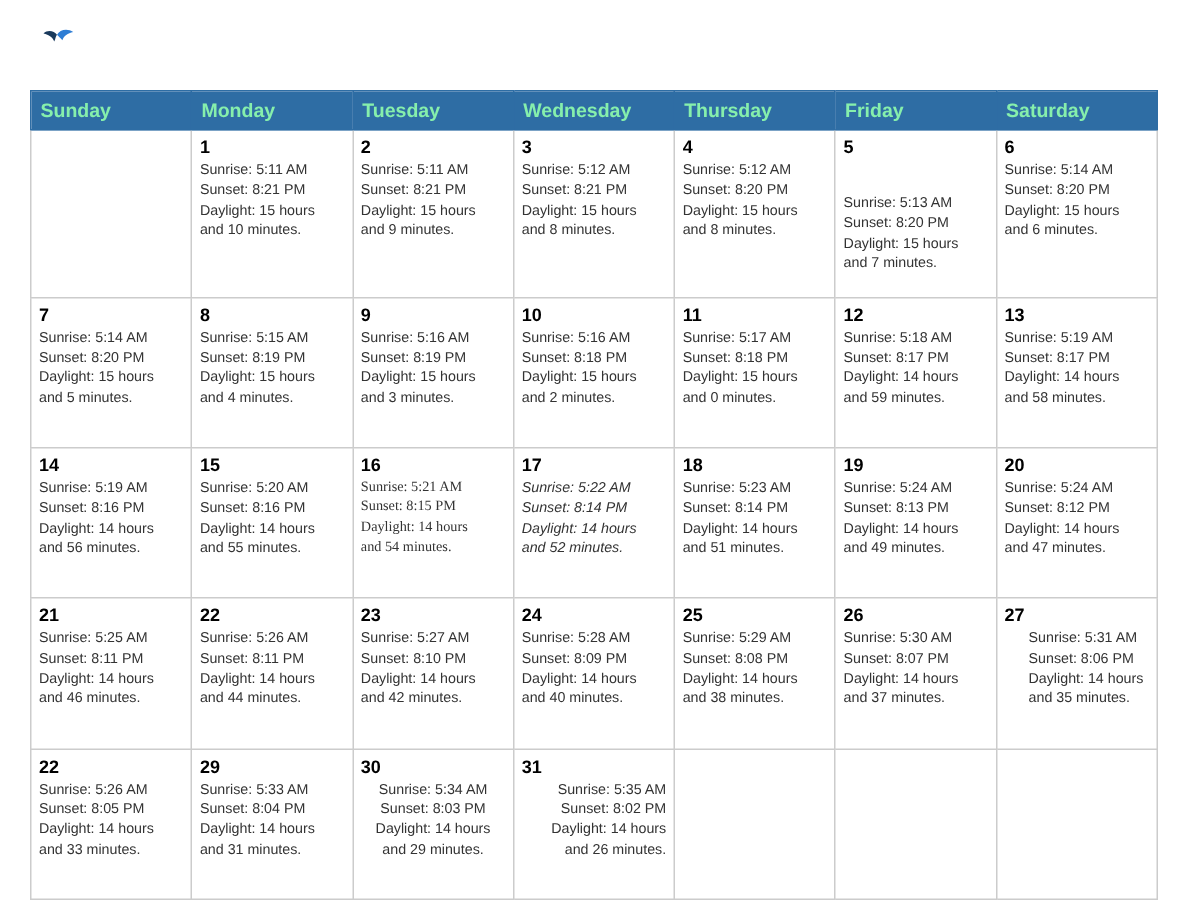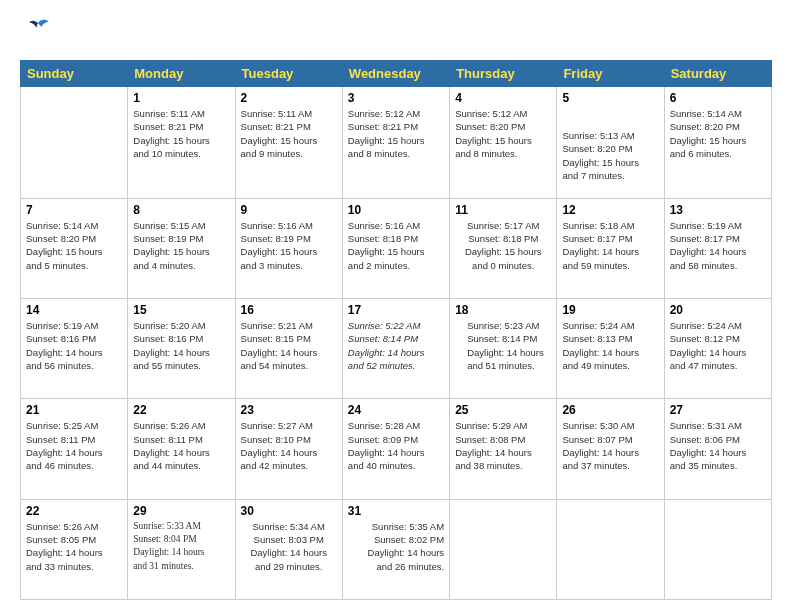--- a/index.html
+++ b/index.html
@@ -39,21 +39,21 @@
     }
     .calendar {
       flex: 1;
       border: 1px solid #ccc;
       border-collapse: collapse;
       width: 100%;
       table-layout: fixed;
     }
     .calendar th {
       background-color: #2e6da4;
-      color: #fde047;
+      color: #86efac;
       text-align: left;
       padding: 5px 6px;
       font-size: 13px;
       font-weight: bold;
       border: 1px solid #2e6da4;
     }
     .calendar td {
       border: 1px solid #ccc;
       vertical-align: top;
       padding: 4px 5px;
@@ -212,21 +212,21 @@
           </td>
           <td>
             <div class="day-num">10</div>
             <div class="day-info" style="white-space: pre-line;">Sunrise: 5:16 AM
 Sunset: 8:18 PM
 Daylight: 15 hours
 and 2 minutes.</div>
           </td>
           <td>
             <div class="day-num">11</div>
-            <div class="day-info" style="white-space: pre-line; text-align: center;">Sunrise: 5:17 AM
+            <div class="day-info" style="white-space: pre-line;">Sunrise: 5:17 AM
 Sunset: 8:18 PM
 Daylight: 15 hours
 and 0 minutes.</div>
           </td>
           <td>
             <div class="day-num">12</div>
             <div class="day-info" style="white-space: pre-line;">Sunrise: 5:18 AM
 Sunset: 8:17 PM
 Daylight: 14 hours
 and 59 minutes.</div>
@@ -249,35 +249,35 @@
           </td>
           <td>
             <div class="day-num">15</div>
             <div class="day-info" style="white-space: pre-line;">Sunrise: 5:20 AM
 Sunset: 8:16 PM
 Daylight: 14 hours
 and 55 minutes.</div>
           </td>
           <td>
             <div class="day-num">16</div>
-            <div class="day-info" style="white-space: pre-line;">Sunrise: 5:21 AM
+            <div class="day-info" style="white-space: pre-line; font-family: Liberation Serif, serif;">Sunrise: 5:21 AM
 Sunset: 8:15 PM
 Daylight: 14 hours
 and 54 minutes.</div>
           </td>
           <td>
             <div class="day-num">17</div>
             <div class="day-info" style="white-space: pre-line; font-style: italic;">Sunrise: 5:22 AM
 Sunset: 8:14 PM
 Daylight: 14 hours
 and 52 minutes.</div>
           </td>
           <td>
             <div class="day-num">18</div>
-            <div class="day-info" style="white-space: pre-line; margin-left: 12px;">Sunrise: 5:23 AM
+            <div class="day-info" style="white-space: pre-line;">Sunrise: 5:23 AM
 Sunset: 8:14 PM
 Daylight: 14 hours
 and 51 minutes.</div>
           </td>
           <td>
             <div class="day-num">19</div>
             <div class="day-info" style="white-space: pre-line;">Sunrise: 5:24 AM
 Sunset: 8:13 PM
 Daylight: 14 hours
 and 49 minutes.</div>
@@ -328,37 +328,37 @@
           </td>
           <td>
             <div class="day-num">26</div>
             <div class="day-info" style="white-space: pre-line;">Sunrise: 5:30 AM
 Sunset: 8:07 PM
 Daylight: 14 hours
 and 37 minutes.</div>
           </td>
           <td>
             <div class="day-num">27</div>
-            <div class="day-info" style="white-space: pre-line;">Sunrise: 5:31 AM
+            <div class="day-info" style="white-space: pre-line; margin-left: 16px;">Sunrise: 5:31 AM
 Sunset: 8:06 PM
 Daylight: 14 hours
 and 35 minutes.</div>
           </td>
         </tr>
         <tr class="week-row">
           <td>
             <div class="day-num">22</div>
             <div class="day-info" style="white-space: pre-line;">Sunrise: 5:26 AM
 Sunset: 8:05 PM
 Daylight: 14 hours
 and 33 minutes.</div>
           </td>
           <td>
             <div class="day-num">29</div>
-            <div class="day-info" style="white-space: pre-line; font-family: Liberation Serif, serif;">Sunrise: 5:33 AM
+            <div class="day-info" style="white-space: pre-line;">Sunrise: 5:33 AM
 Sunset: 8:04 PM
 Daylight: 14 hours
 and 31 minutes.</div>
           </td>
           <td>
             <div class="day-num">30</div>
             <div class="day-info" style="white-space: pre-line; text-align: center;">Sunrise: 5:34 AM
 Sunset: 8:03 PM
 Daylight: 14 hours
 and 29 minutes.</div>

